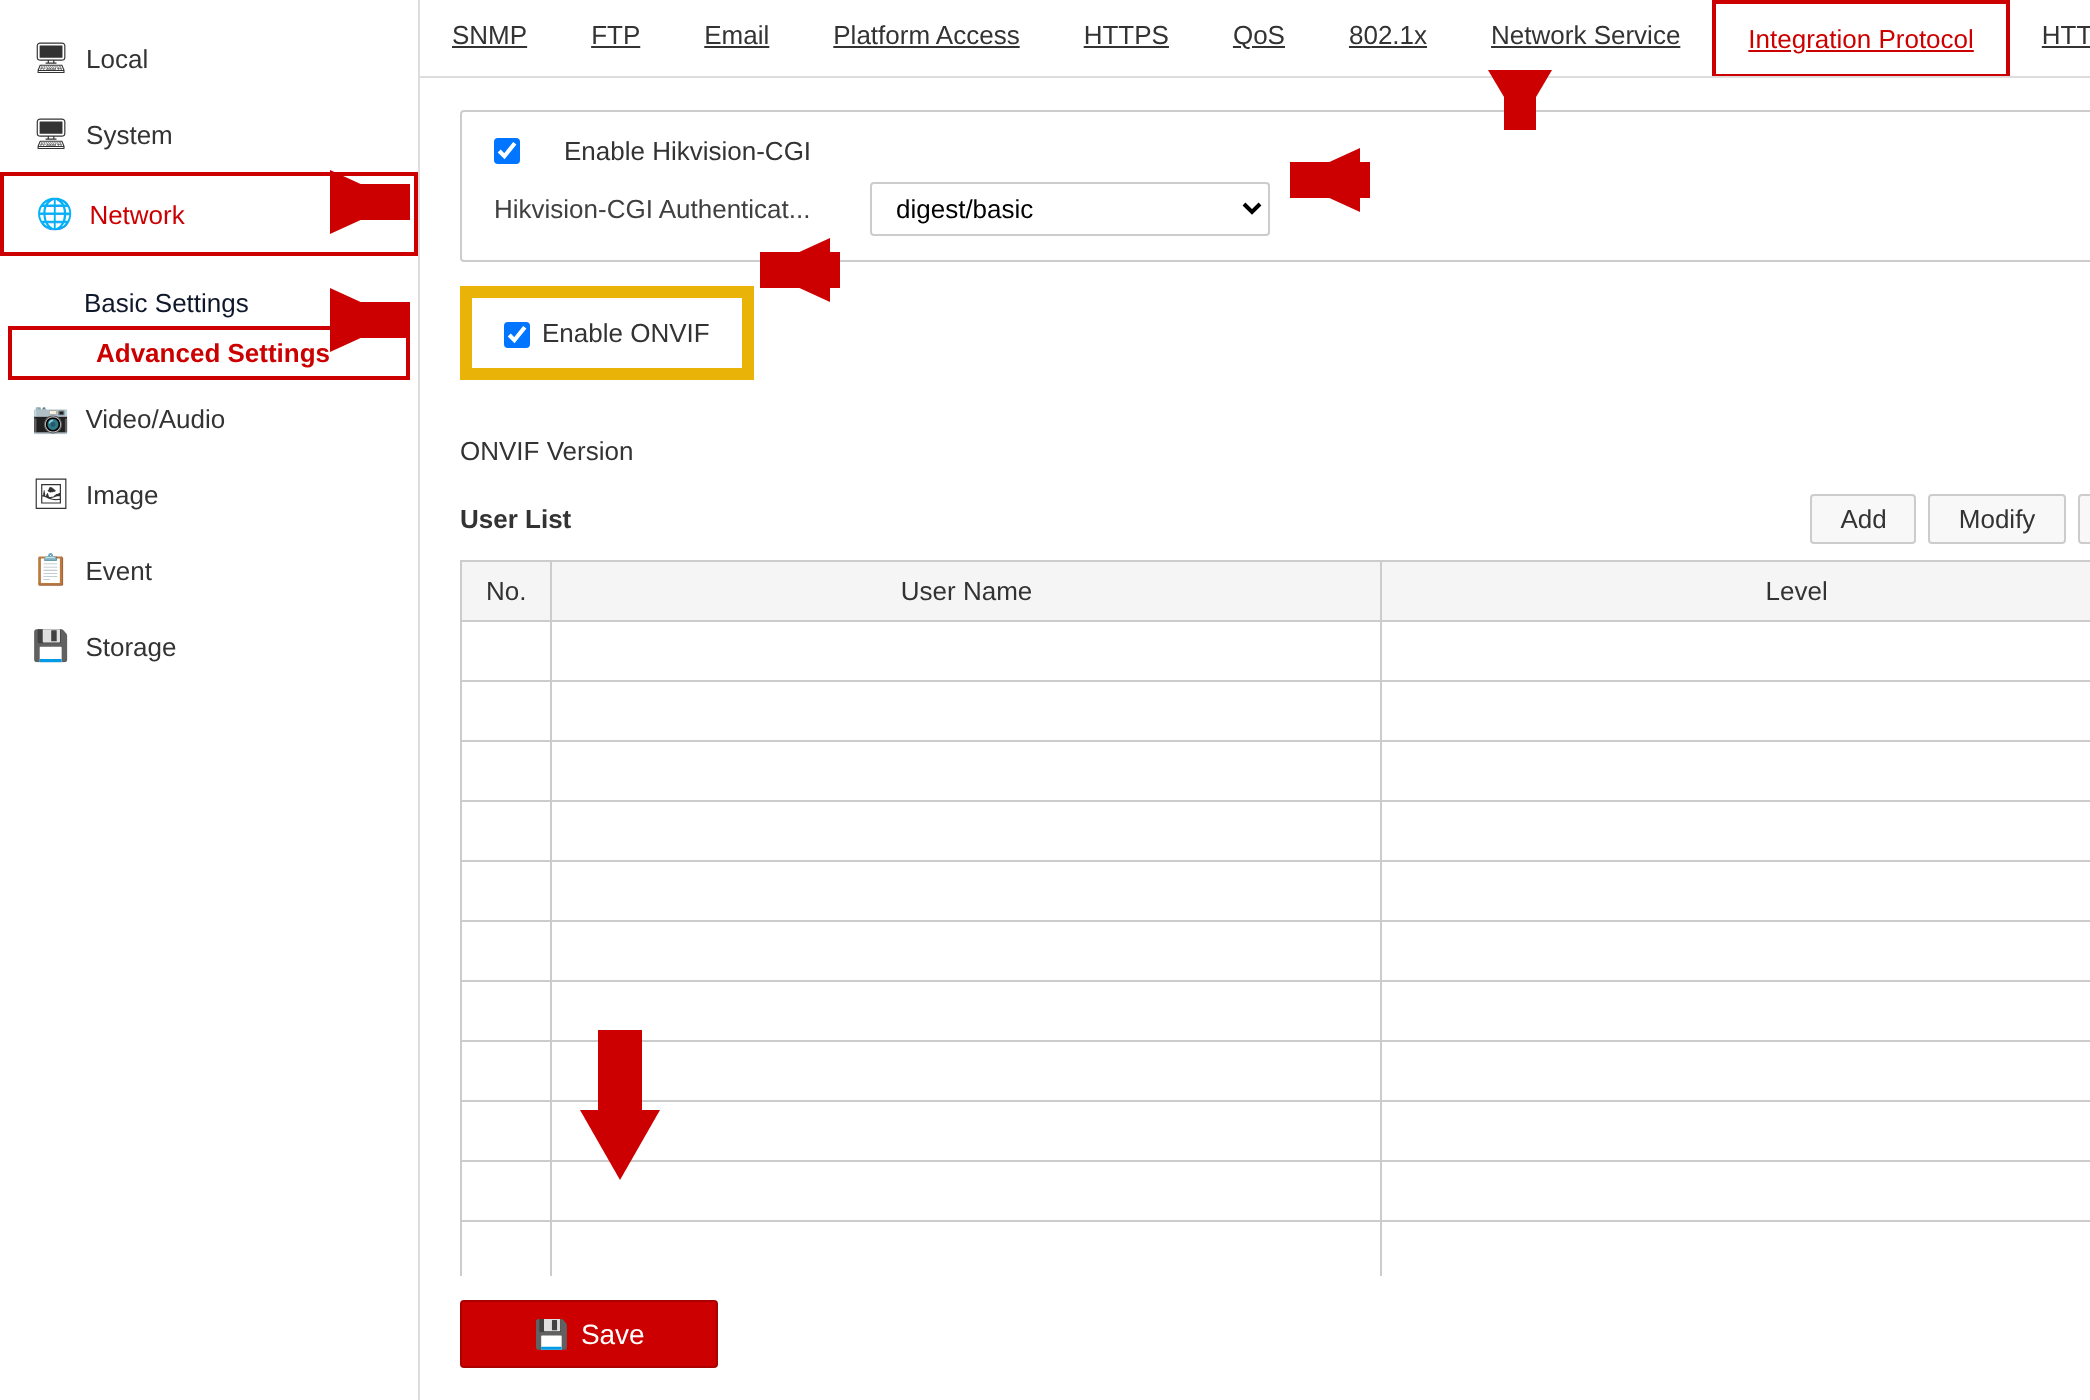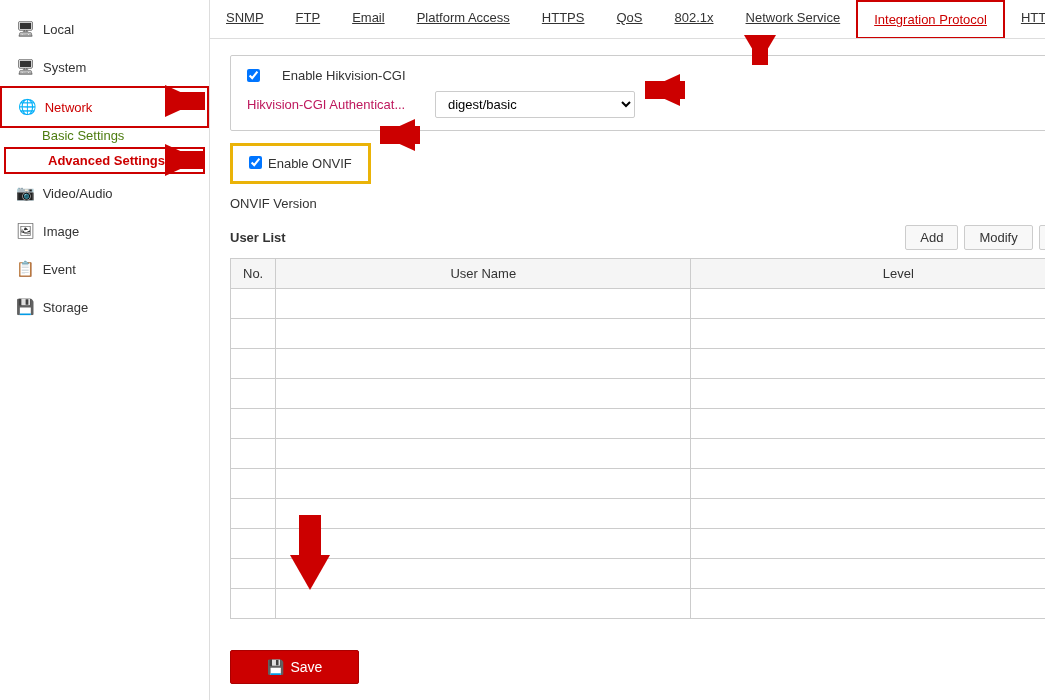--- a/index.html
+++ b/index.html
@@ -22,24 +22,24 @@
       gap: 8px;
     }
     .sidebar-item .icon { font-size: 15px; }
     .sidebar-item.highlighted {
       border: 2px solid #c00;
       color: #c00;
       position: relative;
     }
     .sidebar-sub {
       padding-left: 42px;
-      padding-top: 0;
+      padding-top: 16px;
       padding-bottom: 4px;
       cursor: pointer;
-      color: #4d7c0f;
+      color: #0f172a;
       font-size: 13px;
     }
     .sidebar-sub.active-sub {
       color: #c00;
       font-weight: bold;
       border: 2px solid #c00;
       padding: 4px 8px 4px 42px;
       margin: 0 4px;
     }
 
@@ -114,30 +114,30 @@
       padding: 4px 8px;
       border: 1px solid #ccc;
       border-radius: 2px;
       background: #e8e8e8;
       font-size: 13px;
       color: #666;
       width: 200px;
     }
     label.field-label {
       min-width: 180px;
-      color: #be185d;
+      color: #404040;
     }
 
     
     .onvif-box {
-      border: 3px solid #eab308;
+      border: 6px solid #eab308;
       padding: 10px 16px;
-      margin-bottom: 12px;
+      margin-bottom: 28px;
       display: inline-flex;
-      align-items: flex-start;
+      align-items: flex-end;
       gap: 6px;
     }
 
     
     .version-row {
       display: flex;
       align-items: center;
       margin-bottom: 14px;
       gap: 8px;
     }

